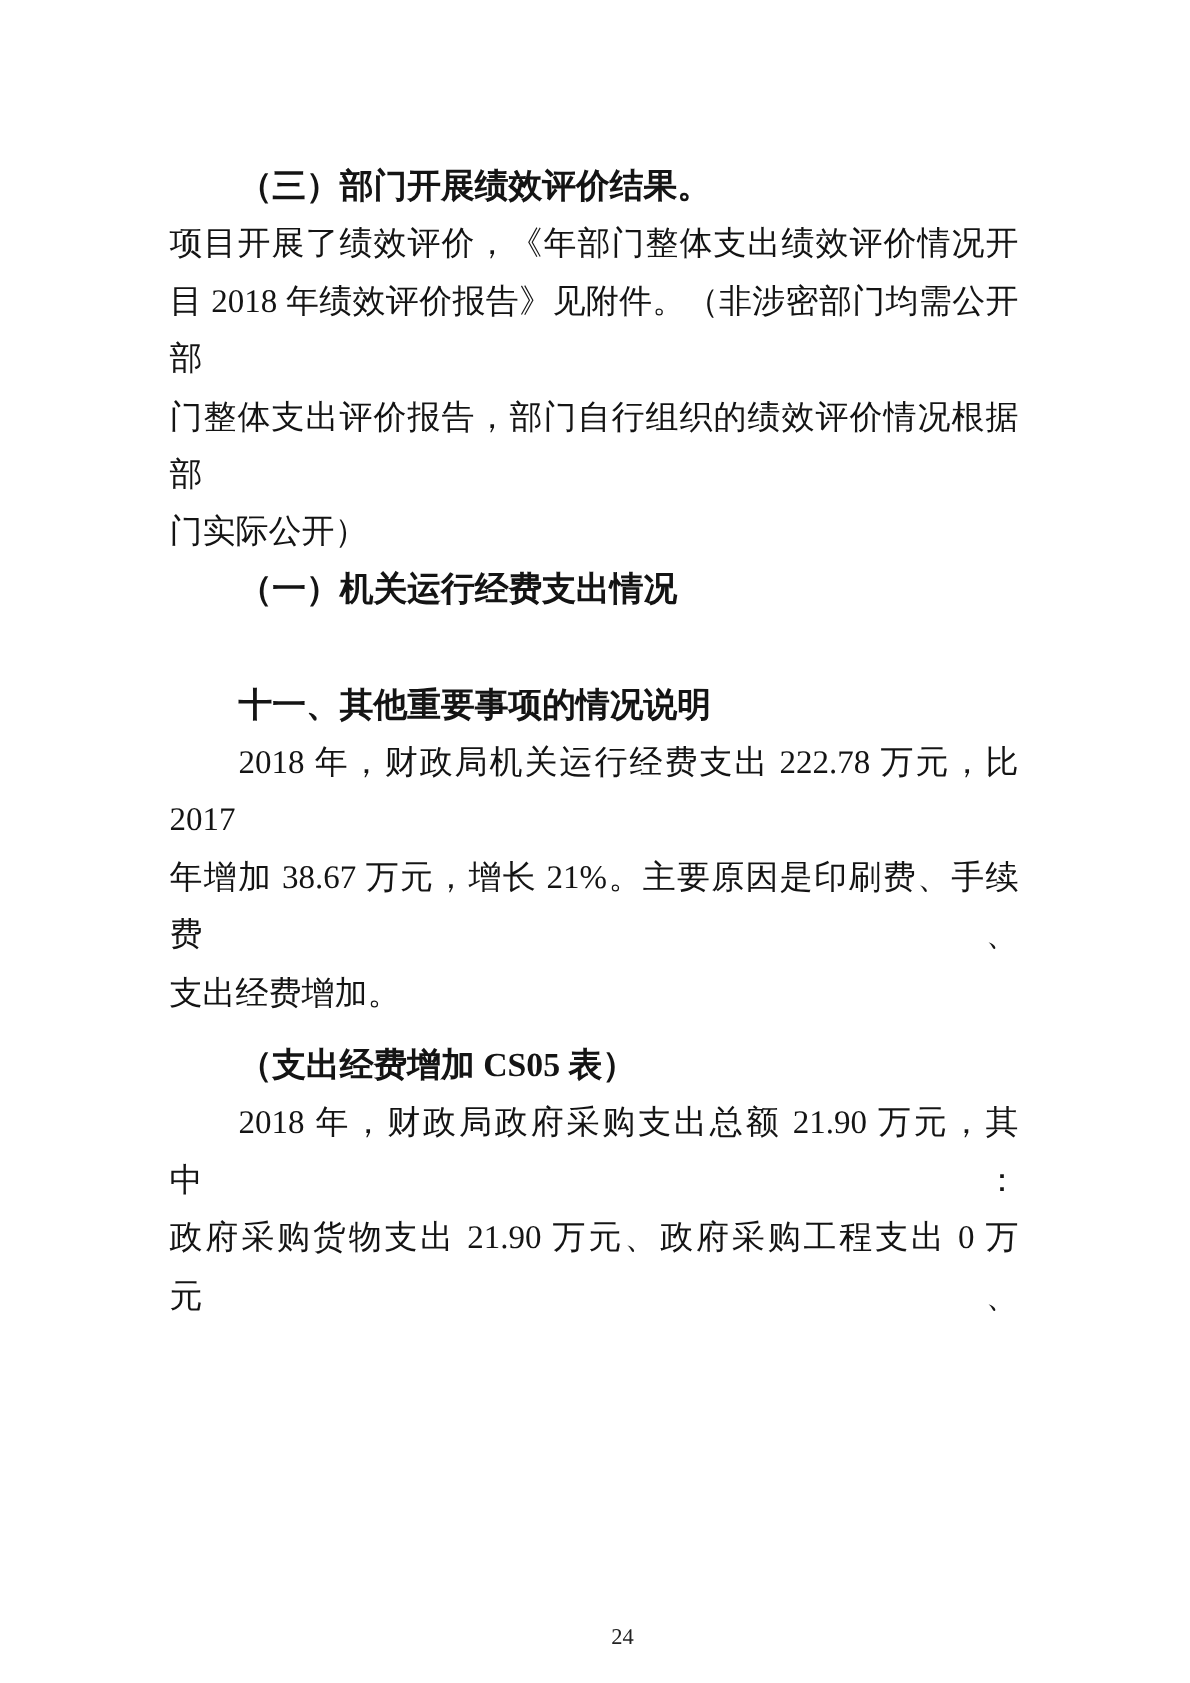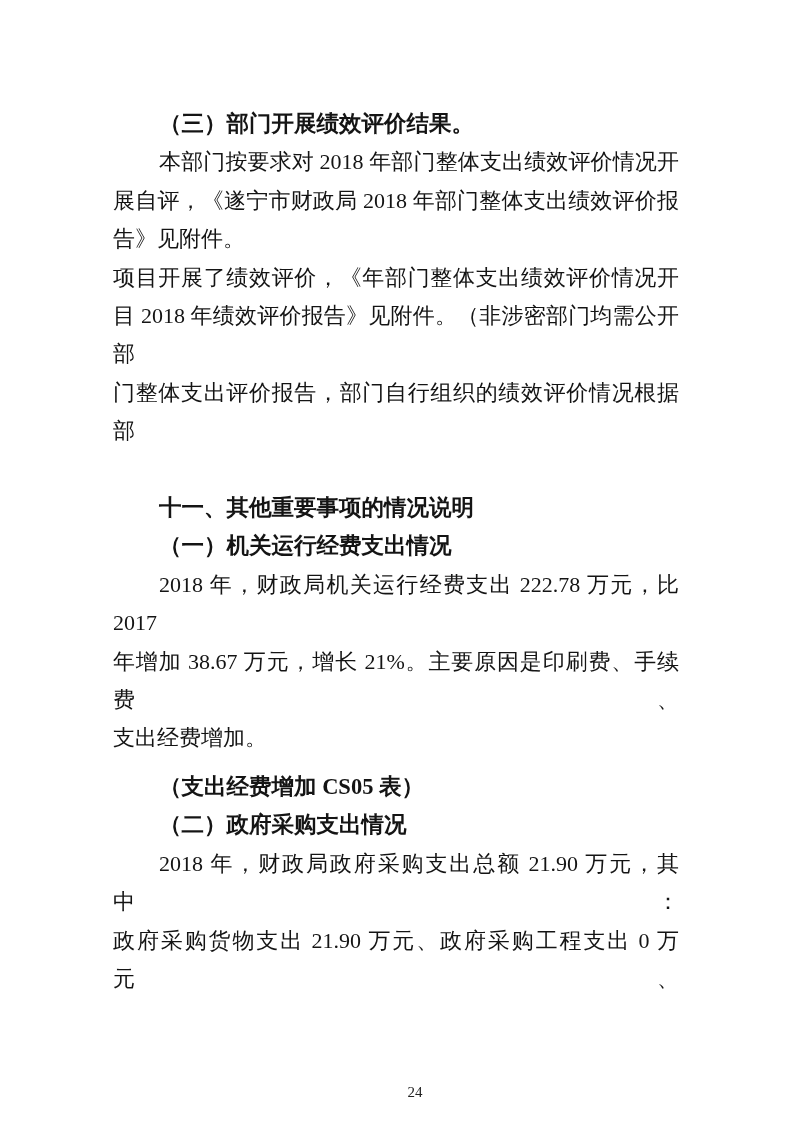--- a/index.html
+++ b/index.html
@@ -61,45 +61,40 @@
   }
 </style>
 </head>
 <body>
 
 <div class="page">
   <div class="doc">
 
     <div class="ln hd-kai indent">（三）部门开展绩效评价结果。</div>
 
-    <div>
-      <div class="ln indent">本部门按要求对 2018 年部门整体支出绩效评价情况开</div>
-      <div class="ln">展自评，《遂宁市财政局 2018 年部门整体支出绩效评价报</div>
-      <div class="ln last">告》见附件。</div>
-    </div>
 
     <div>
       <div class="ln">项目开展了绩效评价，《年部门整体支出绩效评价情况开</div>
       <div class="ln">目 2018 年绩效评价报告》见附件。（非涉密部门均需公开部</div>
       <div class="ln">门整体支出评价报告，部门自行组织的绩效评价情况根据部</div>
+      <div class="ln last">门实际公开）</div>
     </div>
 
+    <div class="ln hd-hei indent">（一）机关运行经费支出情况</div>
+
     <div class="ln hd-hei indent gap-before">十一、其他重要事项的情况说明</div>
-
-    <div class="ln hd-hei indent">（一）机关运行经费支出情况</div>
 
     <div>
       <div class="ln indent">2018 年，财政局机关运行经费支出 222.78 万元，比 2017</div>
       <div class="ln">年增加 38.67 万元，增长 21%。主要原因是印刷费、手续费、</div>
       <div class="ln last">支出经费增加。</div>
     </div>
 
     <div class="ln hd-kai indent mt10">（支出经费增加 CS05 表）</div>
 
-    <div class="ln hd-hei indent">（二）政府采购支出情况</div>
 
     <div>
       <div class="ln indent">2018 年，财政局政府采购支出总额 21.90 万元，其中：</div>
       <div class="ln">政府采购货物支出 21.90 万元、政府采购工程支出 0 万元、</div>
 
     </div>
 
   </div>
 
   <div class="footer">24</div>

